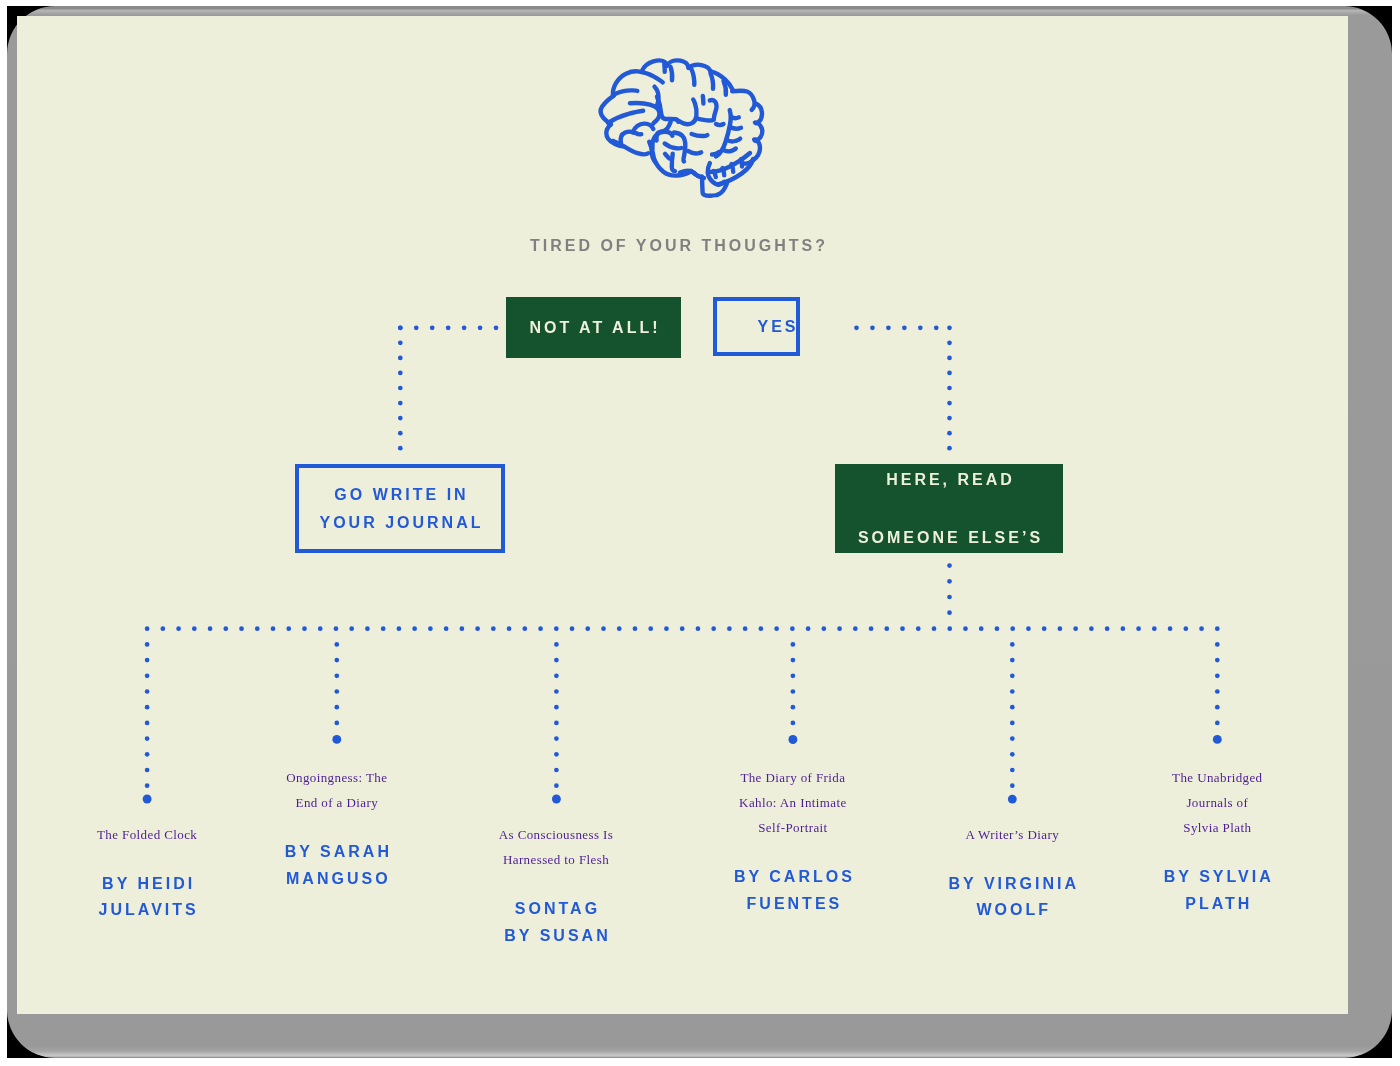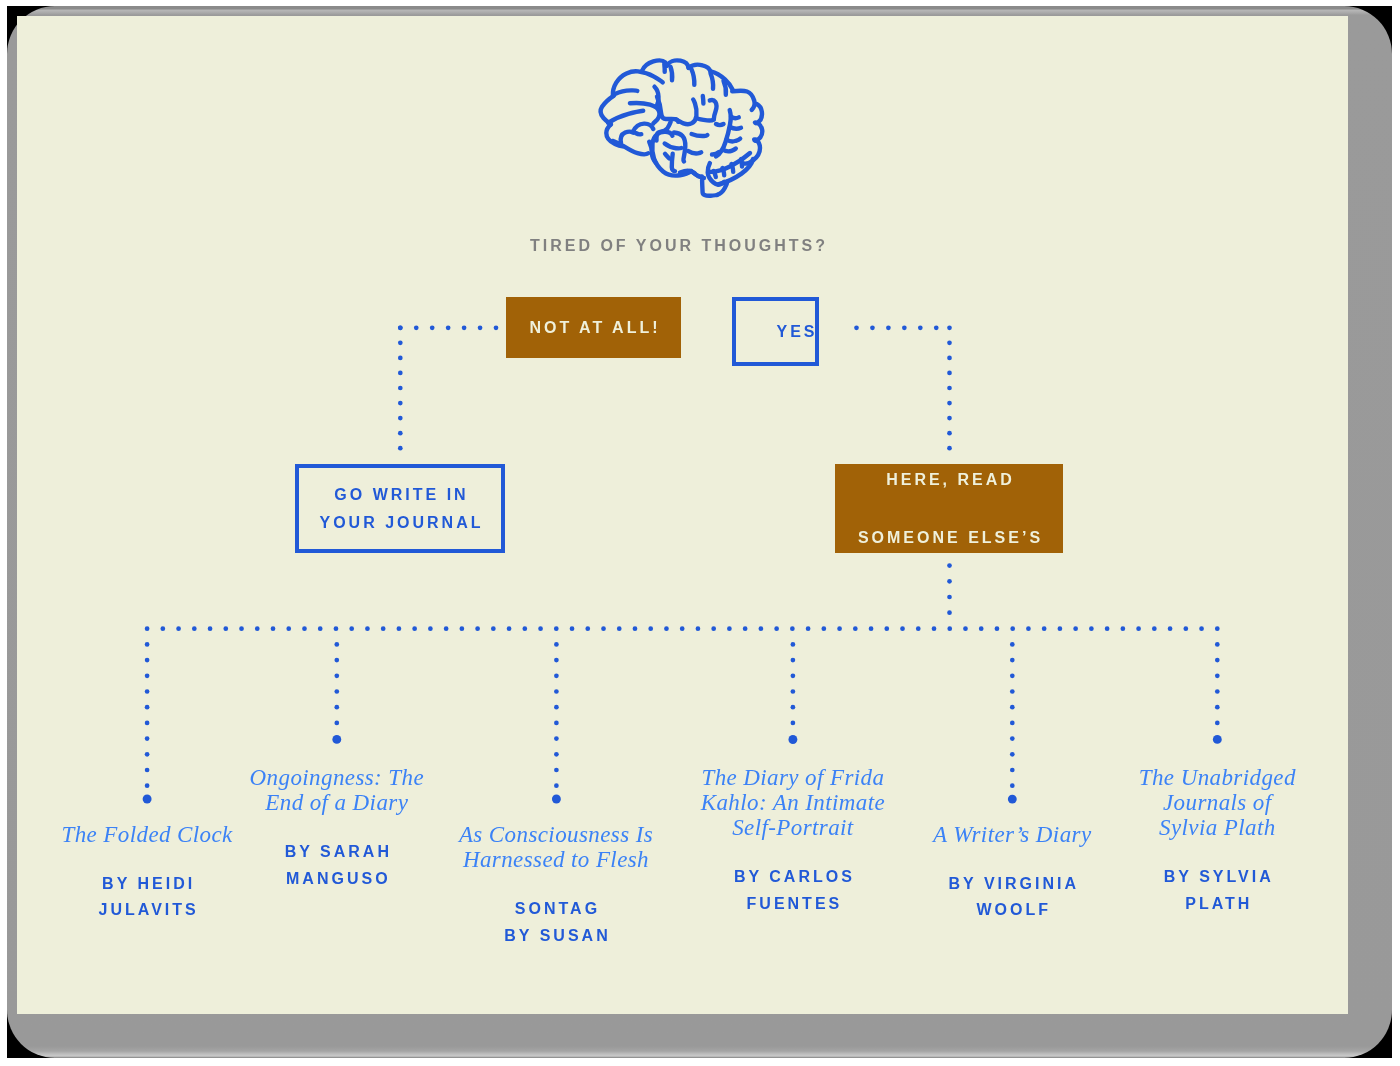--- a/index.html
+++ b/index.html
@@ -18,27 +18,27 @@
   svg.wires{position:absolute;left:0;top:0;width:1400px;height:1066px;}
 
   .question{position:absolute;left:-21px;top:239px;width:1400px;text-align:center;
             font-weight:700;font-size:16px;letter-spacing:3px;color:#808080;
             line-height:14px;white-space:pre;}
 
   .box{position:absolute;box-sizing:border-box;display:flex;flex-direction:column;
        align-items:center;justify-content:center;
        font-weight:700;font-size:16px;letter-spacing:3px;
        text-align:center;line-height:28px;white-space:pre;}
-  .box.filled{background:#a16207;color:#EFF0DB;}
+  .box.filled{background:#14532d;color:#EFF0DB;}
   .box.outlined{border:4px solid #2159D7;color:#2159D7;}
   .box .ln{display:block;text-indent:3px;}
 
   .col{position:absolute;width:330px;text-align:center;}
-  .bk-title{font-family:"Liberation Serif",serif;font-style:italic;font-size:23px;
-            letter-spacing:0.4px;color:#3b82f6;line-height:25.2px;}
+  .bk-title{font-family:"Liberation Serif",serif;font-size:13px;
+            letter-spacing:0.4px;color:#4c1d95;line-height:25.2px;}
   .bk-author{font-weight:700;font-size:16px;letter-spacing:3px;color:#2159D7;
              line-height:26.6px;white-space:pre;margin-top:24px;}
   .bk-author .ln{text-indent:3px;}
 </style>
 </head>
 <body>
 
 <div class="frame-shadow"></div>
 <div class="frame"></div>
 <div class="canvas"></div>
@@ -281,21 +281,21 @@
   <path d="M85.0,117.5 C88.5,116.2 91.5,115.4 94.0,115.8 C97.0,116.2 99.5,118.0 101.1,119.7 C102.8,121.4 104.8,122.0 106.9,121.5"></path>
 </g>
 </svg>
 
 <div class="question">TIRED OF YOUR THOUGHTS?</div>
 
 <div class="box filled" style="left:506px;top:297px;width:175px;height:61px;">
   <span class="ln">NOT AT ALL!</span>
 </div>
 
-<div class="box outlined" style="left:732px;top:297px;width:87px;height:69px;padding-left:40px;">
+<div class="box outlined" style="left:713px;top:297px;width:87px;height:59px;padding-left:40px;">
   <span class="ln">YES</span>
 </div>
 
 <div class="box outlined" style="left:295px;top:464px;width:210px;height:89px;">
   <span class="ln">GO WRITE IN</span>
   <span class="ln">YOUR JOURNAL</span>
 </div>
 
 <div class="box filled" style="left:835px;top:464px;width:228px;height:89px;gap:30px;">
   <span class="ln">HERE, READ</span>

